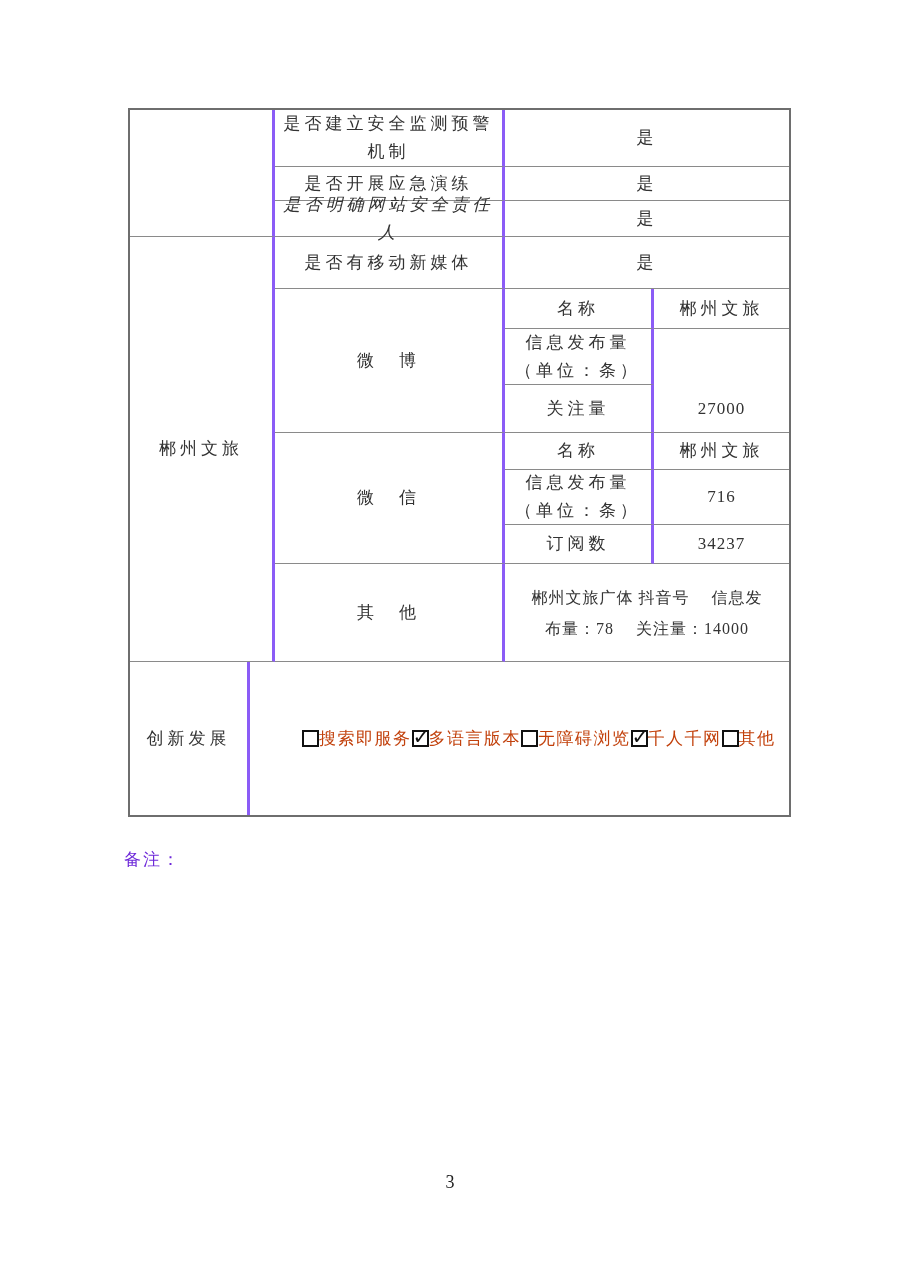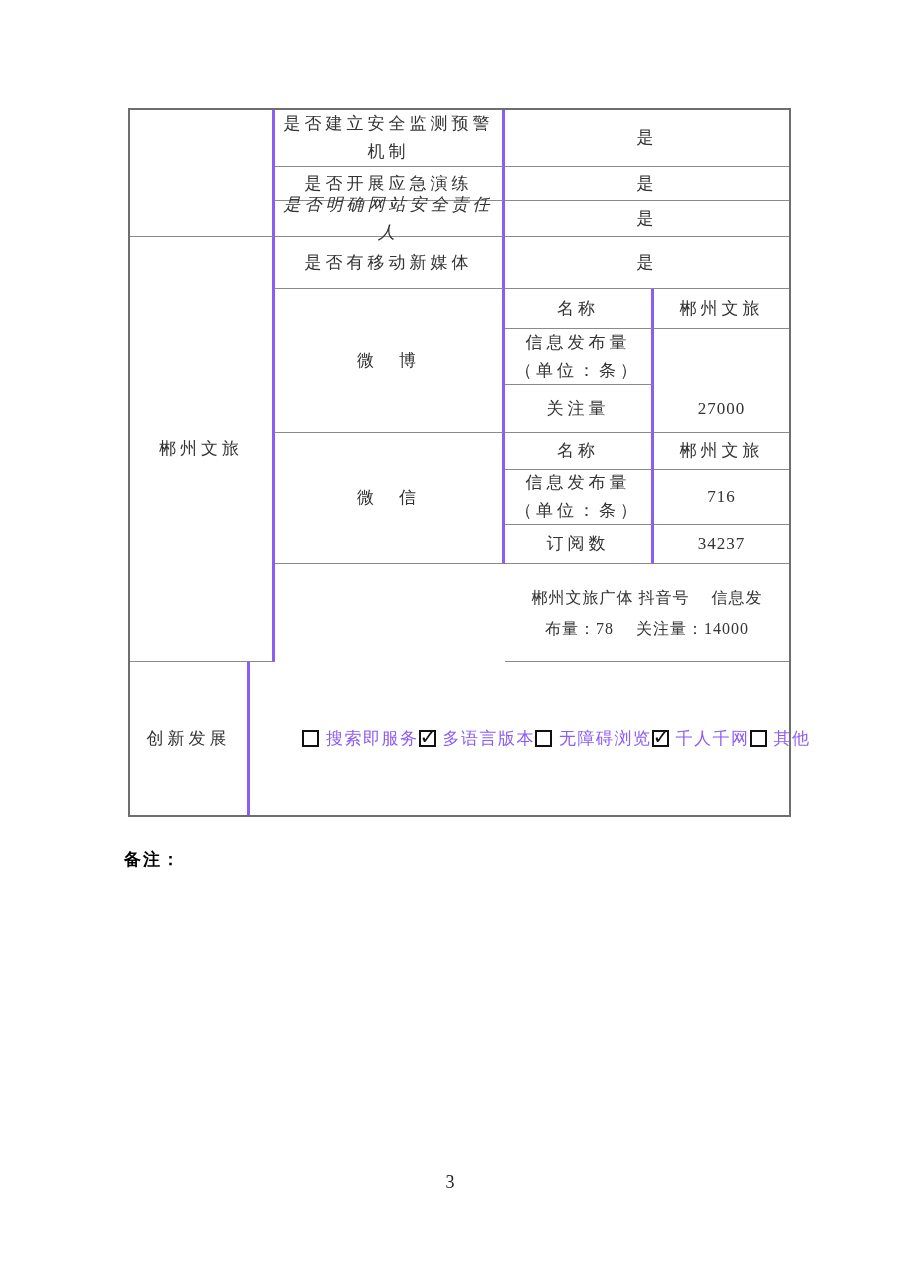--- a/index.html
+++ b/index.html
@@ -70,29 +70,29 @@
     content: "✓";
     position: absolute;
     left: -1px;
     top: -9px;
     font-size: 21px;
     font-weight: 700;
     letter-spacing: 0;
     color: #111111;
     font-family: "DejaVu Sans", sans-serif;
   }
-  .opt-label { color: #8b5cf6; padding-left: 7px; }
+  .opt-label { color: #c2410c; }
   .remark {
     position: absolute;
     left: 124px;
     top: 848px;
     font-size: 17px;
-    font-weight: 700;
+    font-weight: 400;
     letter-spacing: 2px;
-    color: #000000;
+    color: #6d28d9;
   }
   .page-number {
     position: absolute;
     left: 0;
     top: 1172px;
     width: 900px;
     text-align: center;
     font-size: 18px;
     color: #222222;
   }
@@ -139,20 +139,21 @@
     <div class="cell" style="left:375px; top:323px; width:149px; height:37px;">名称</div>
     <div class="cell no-br" style="left:524px; top:323px; width:135px; height:37px;">郴州文旅</div>
 
     <div class="cell" style="left:375px; top:360px; width:149px; height:55px;">信息发布量
 （单位：条）</div>
     <div class="cell no-br num" style="left:524px; top:360px; width:135px; height:55px;">716</div>
 
     <div class="cell" style="left:375px; top:415px; width:149px; height:39px;">订阅数</div>
     <div class="cell no-br num" style="left:524px; top:415px; width:135px; height:39px;">34237</div>
 
+    <div class="cell" style="left:145px; top:454px; width:230px; height:98px;">其　他</div>
     <div class="cell no-br other-val" style="left:375px; top:454px; width:284px; height:98px;">郴州文旅广体 抖音号　 信息发
 布量：78　 关注量：14000</div>
 
     <div class="cell inno-cell no-br no-bb" style="left:145px; top:552px; width:514px; height:153px;">
       <span class="option">
         <span class="cb"></span>
         <span class="opt-label">搜索即服务</span>
       </span>
       <span class="option">
         <span class="cb checked"></span>

